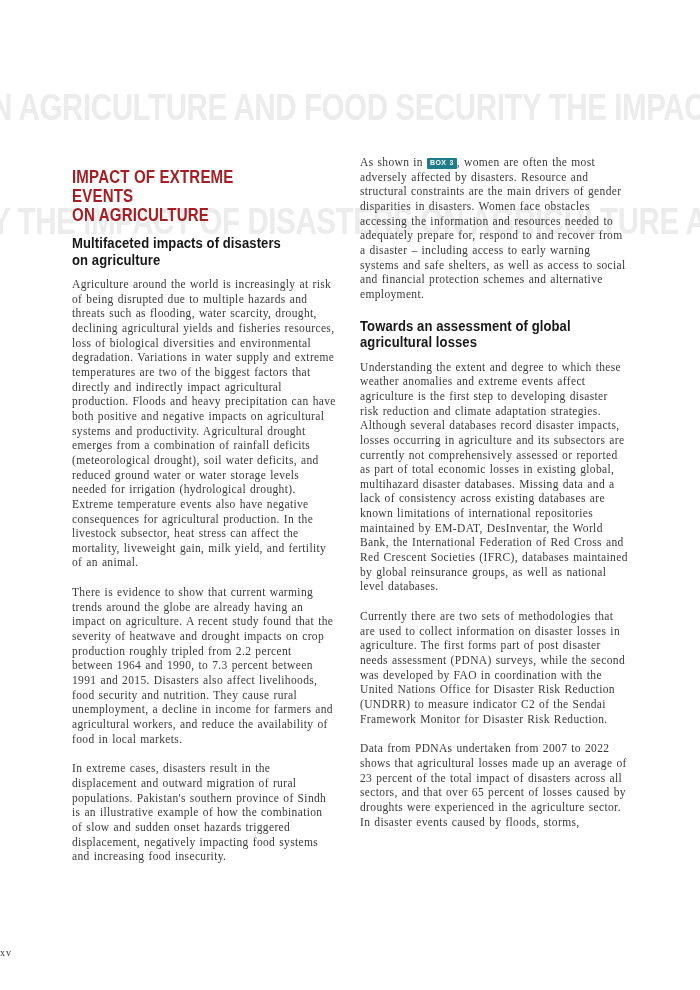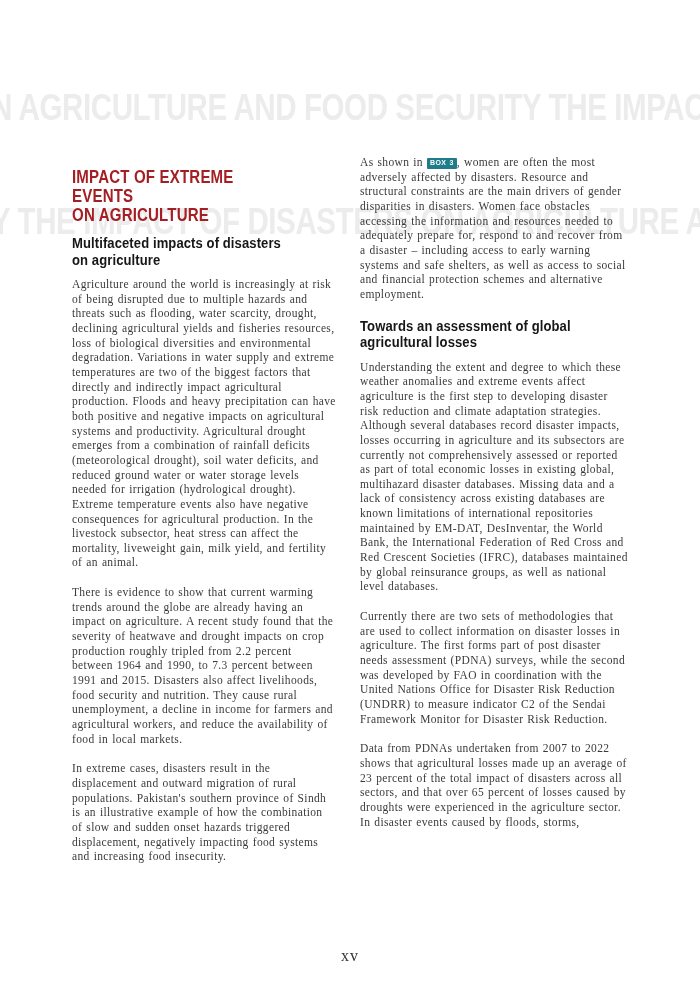--- a/index.html
+++ b/index.html
@@ -86,22 +86,21 @@
     vertical-align: 1px;
     white-space: nowrap;
   }
 
   
   .page-number {
     position: absolute;
     top: 947px;
     left: 0;
     width: 700px;
-    text-align: center;
-    font-size: 16px;
+    font-size: 10px;
     color: #333333;
     letter-spacing: 1px;
   }
 </style>
 </head>
 <body>
 
 <div class="page">
 
   <div class="watermark">

